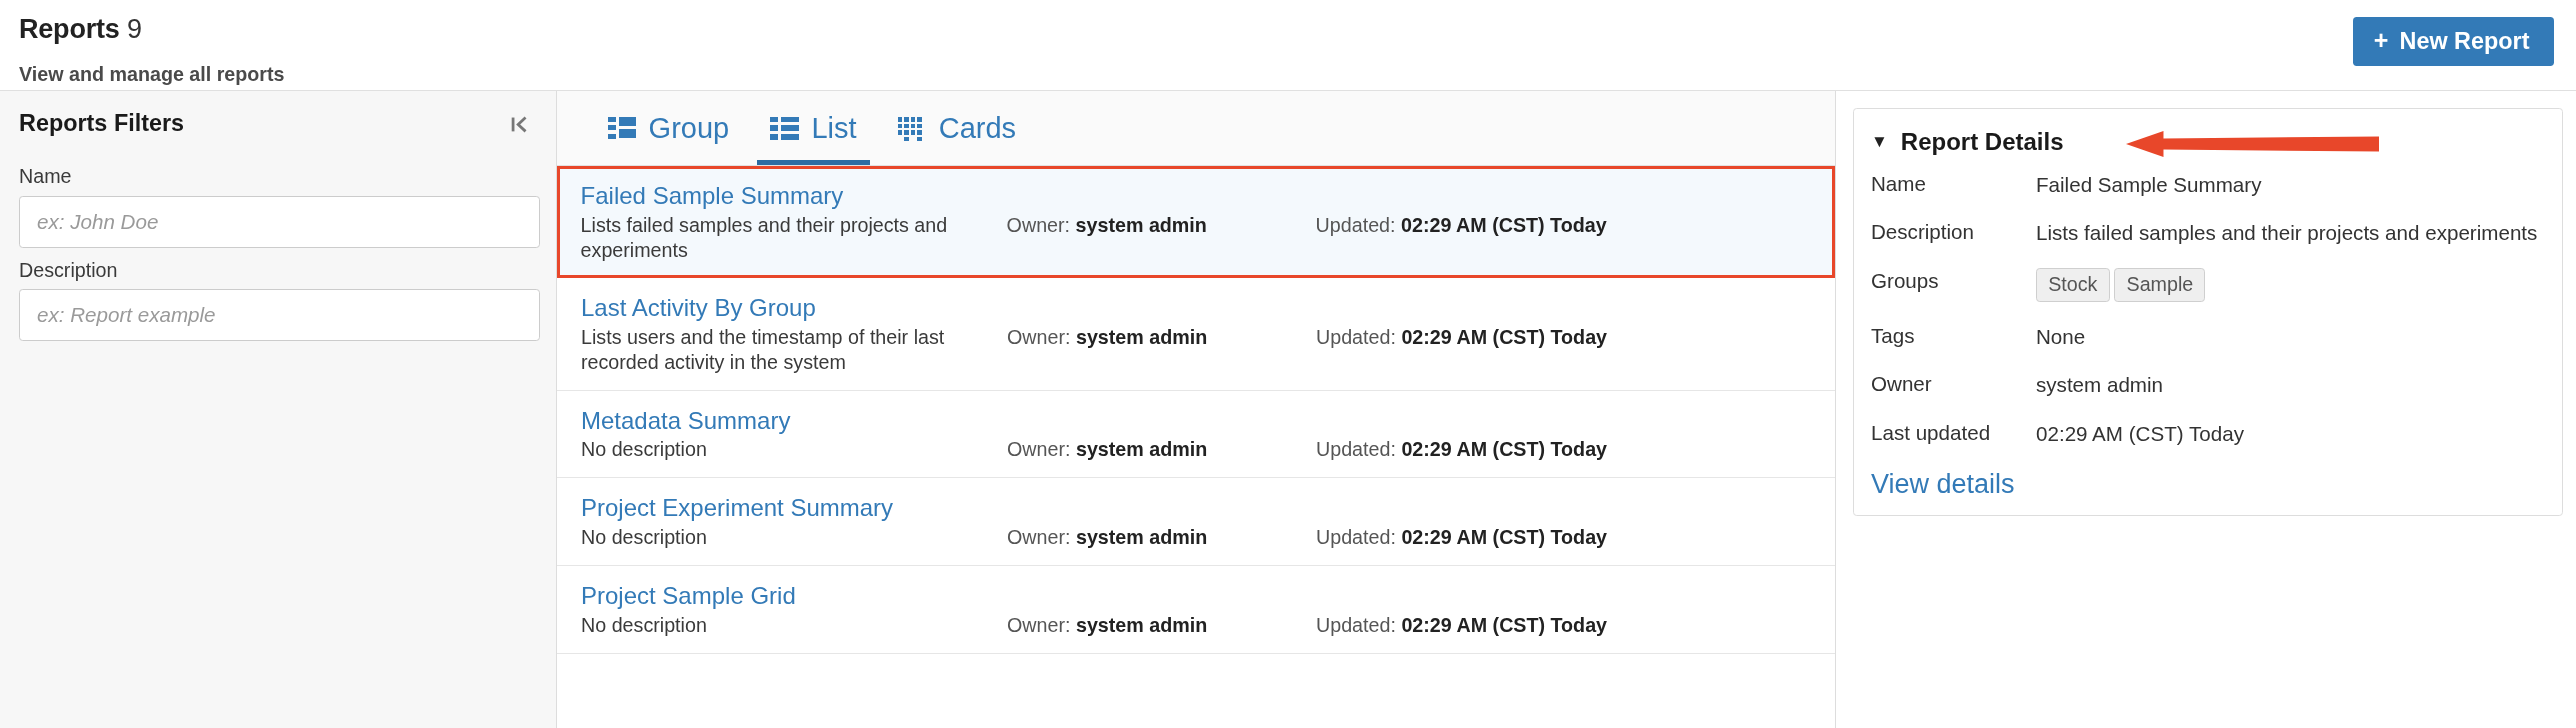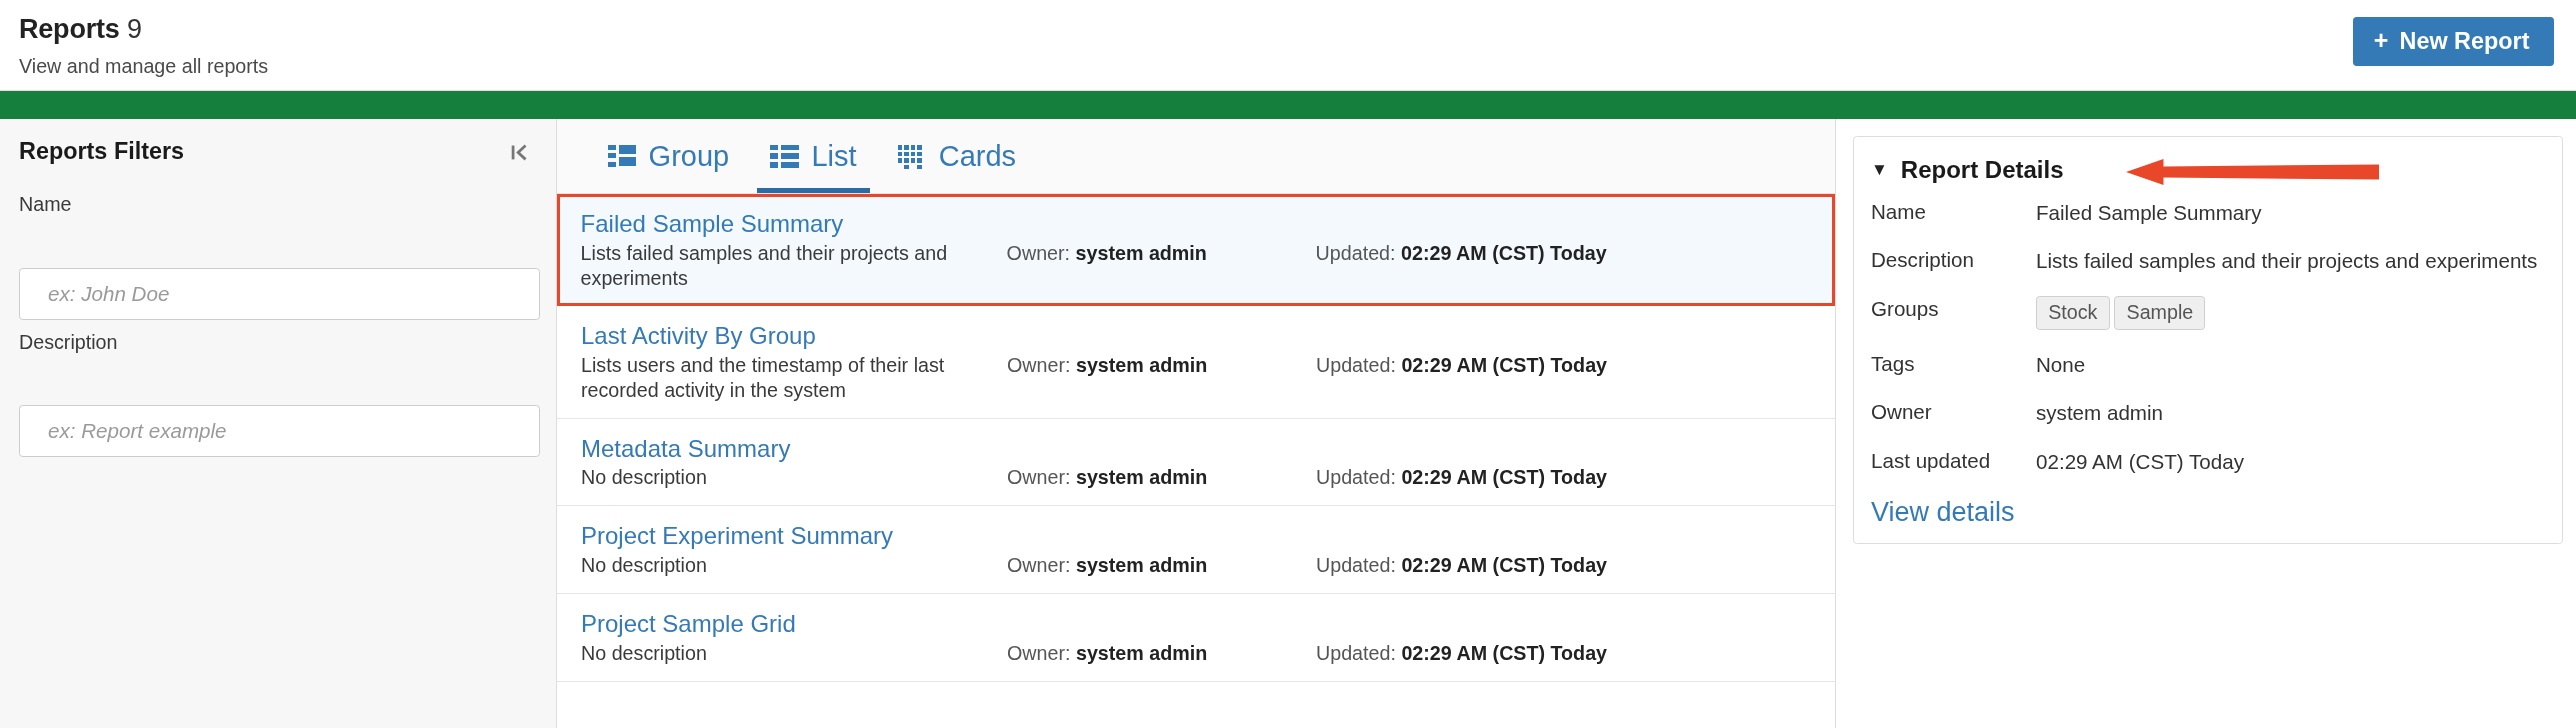--- a/index.html
+++ b/index.html
@@ -3,21 +3,21 @@
 <meta charset="utf-8">
 <style>
   * { box-sizing: border-box; }
   html, body {
     margin: 0; padding: 0;
     width: 2576px; height: 729px;
     background: #ffffff;
     font-family: "Liberation Sans", sans-serif;
     overflow: hidden;
   }
-  .app { width: 2576px; height: 729px; display: flex; flex-direction: column; background:#15803d;gap:28px; }
+  .app { width: 2576px; height: 729px; display: flex; flex-direction: column; background:#a16207; }
 
   
   .topbar {
     height: 91px;
     flex: 0 0 91px;
     display: flex;
     align-items: flex-start;
     justify-content: space-between;
     padding: 13px 22.5px 0 19px;
     background: #ffffff;
@@ -29,21 +29,22 @@
     font-weight: bold;
     color: #222222;
     line-height: 32px;
     letter-spacing: -0.2px;
   }
   .page-title .count { font-weight: normal; color: #333; }
   .page-sub {
     font-size: 19.7px;
     color: #4a4a4a;
     line-height: 24px;
-    margin-top: 9px;
+    margin-top: 17px;
+    font-weight: bold;
   }
   .new-report-btn {
     display: inline-flex;
     align-items: center;
     gap: 11.2px;
     background: #337ab7;
     color: #ffffff;
     border: none;
     border-radius: 3.7px;
     padding: 11.2px 24px 12px 20.6px;
@@ -84,26 +85,25 @@
   .filter-label {
     font-size: 19.7px; color: #3a3a3a;
     margin-bottom: 7.5px; margin-top: 11.2px;
   }
   .filter-input {
     width: 521px;
     height: 52px;
     border: 0.9px solid #cccccc;
     border-radius: 3.7px;
     background: #ffffff;
-    padding: 0 28px;
+    padding: 0 17px;
     font-size: 20.6px;
     font-family: "Liberation Sans", sans-serif;
     color: #333;
     outline: none;
-    margin-top: 44px;
   }
   .filter-input::placeholder { color: #9a9a9a; font-style: italic; }
 
   
   .center {
     flex: 1 1 auto;
     min-width: 0;
     background: #ffffff;
     border-right: 0.9px solid #dddddd;
     display: flex;

